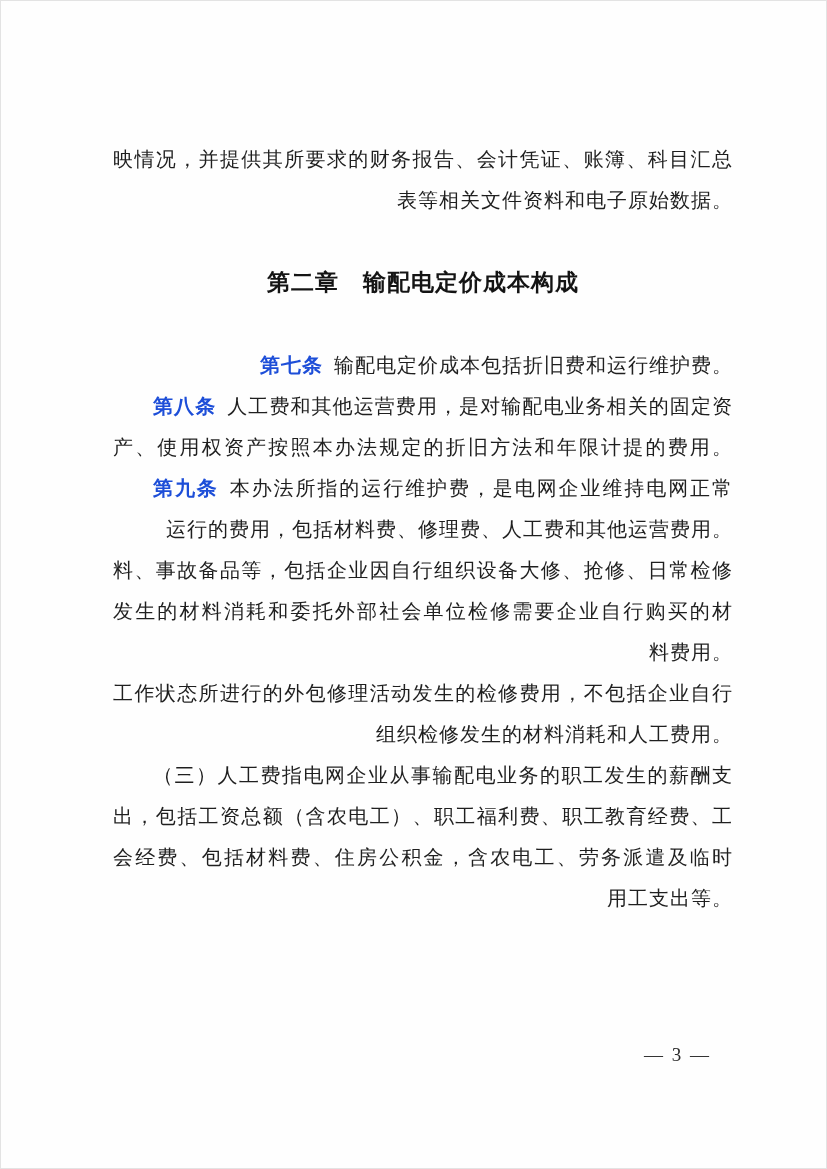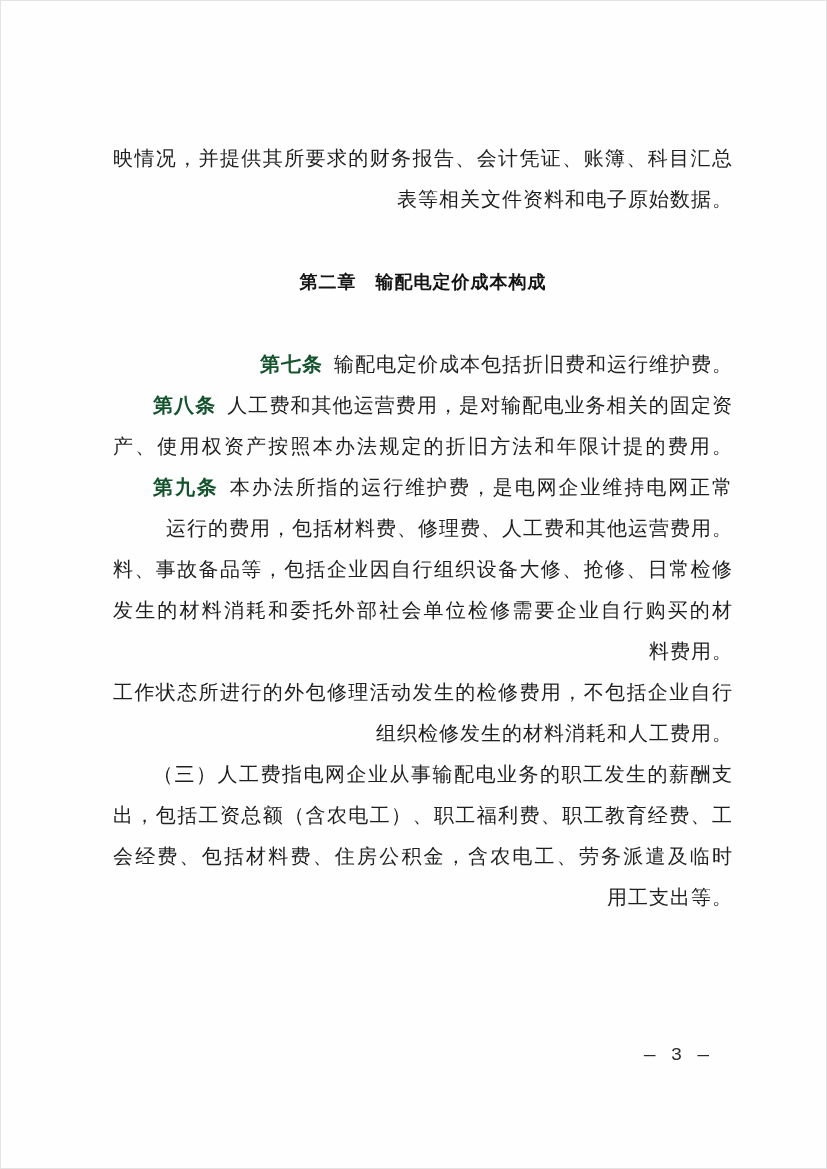--- a/index.html
+++ b/index.html
@@ -7,21 +7,21 @@
     padding: 0;
     background: #ffffff;
   }
   .page {
     position: relative;
     width: 827px;
     height: 1169px;
     background: #fefefe;
     box-sizing: border-box;
     border: 1px solid #e3e3e3;
-    font-family: Liberation Mono, monospace;
+    font-family: Liberation Serif, serif;
     color: #1f1f1f;
     overflow: hidden;
   }
   .content {
     position: absolute;
     top: 138px;
     left: 112px;
     width: 620px;
   }
   .ln {
@@ -37,27 +37,27 @@
     text-align: justify;
     text-align-last: justify;
     text-justify: inter-character;
   }
   .ln.ind {
     text-indent: 40px;
   }
   .term {
     font-weight: 700;
     margin-right: 11px;
-    color: #14532d;
+    color: #1d4ed8;
   }
   .chapter {
     margin: 40px 0 40px 0;
     height: 44px;
     line-height: 44px;
-    font-size: 18px;
+    font-size: 23px;
     font-weight: 700;
     text-align: center;
     letter-spacing: 1px;
     color: #141414;
   }
   .page-number {
     position: absolute;
     top: 1042px;
     right: 115px;
     font-size: 19px;

